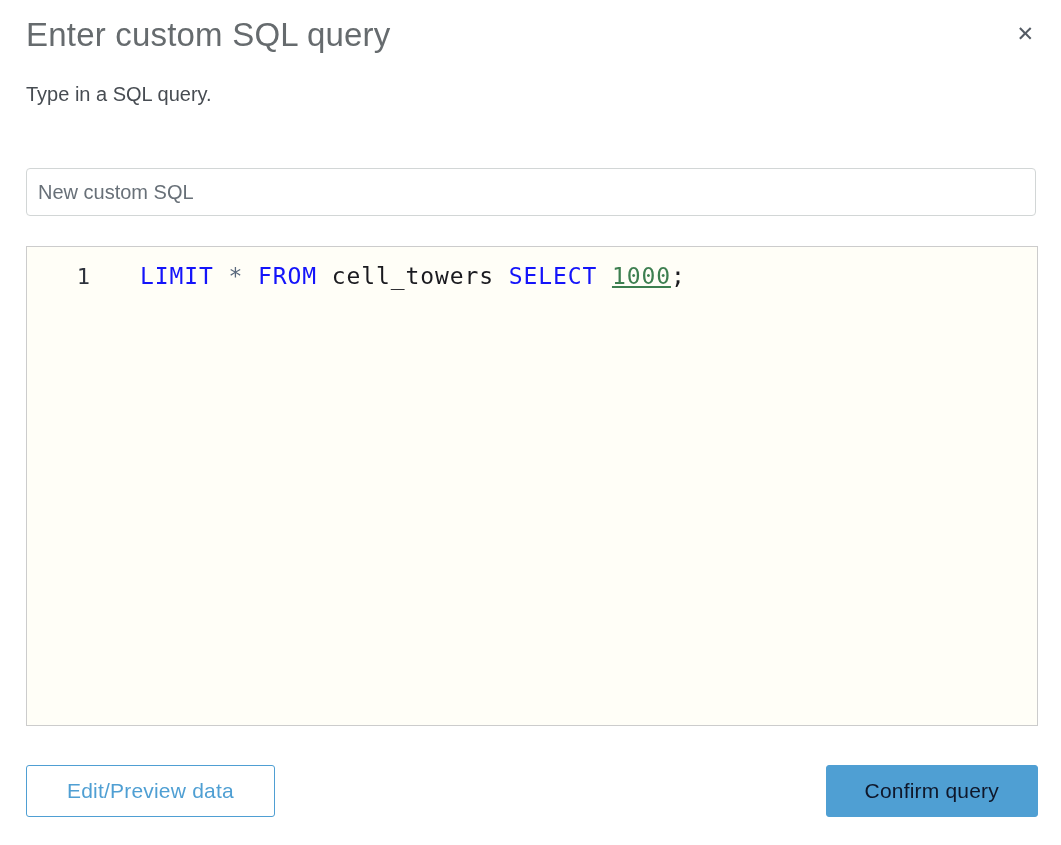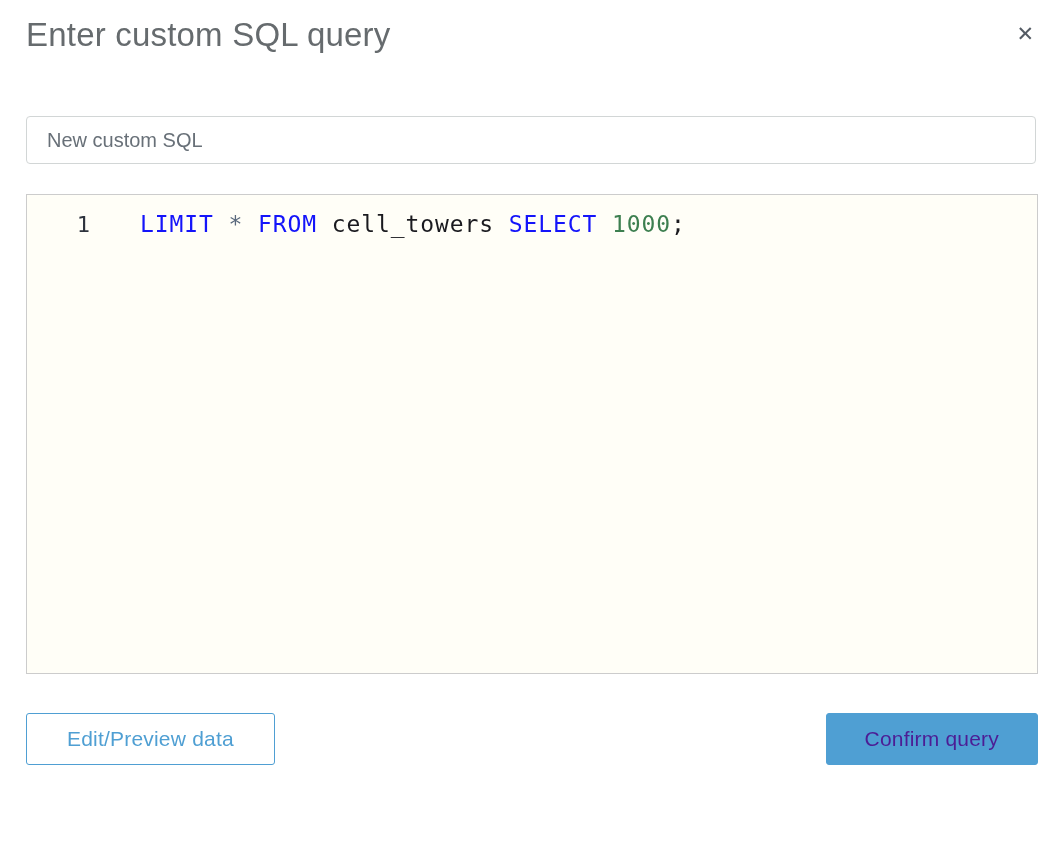--- a/index.html
+++ b/index.html
@@ -41,21 +41,21 @@
     font-size: 20px;
     color: var(--text_gray, #474c52);
   }
   .name-input {
     display: block;
     margin-top: 62px;
     width: 1010px;
     height: 48px;
     border: 1px solid #d2d6d6;
     border-radius: 4px;
-    padding: 0 20px;
+    padding: 0 11px;
     font-size: 20px;
     font-family: "Liberation Sans", sans-serif;
     color: var(--input_text, #687078);
     background: #ffffff;
     outline: none;
   }
   .editor {
     margin-top: 30px;
     width: 1012px;
     height: 480px;
@@ -82,21 +82,21 @@
     user-select: none;
   }
   .code {
     margin-left: 50px;
     letter-spacing: 0.9px;
     color: var(--code_plain, #1a1a1f);
   }
   .tok-keyword     { color: var(--keyword, #1414fa); }
   .tok-operator    { color: var(--operator, #5a697d); }
   .tok-identifier  { color: var(--code_plain, #1a1a1f); }
-  .tok-number      { color: var(--number, #3d7f50); }
+  .tok-number      { color: var(--number, #3d7f50); text-decoration: underline; }
   .tok-punctuation { color: var(--code_plain, #1a1a1f); }
   .footer {
     margin-top: 39px;
     width: 1012px;
     display: flex;
     justify-content: space-between;
     align-items: flex-start;
   }
   .btn {
     height: 52px;
@@ -107,35 +107,36 @@
     letter-spacing: 0.2px;
   }
   .btn-outline {
     background: #ffffff;
     color: var(--accent, #4f9fd3);
     border: 1px solid var(--accent, #4f9fd3);
     padding: 0 40px;
   }
   .btn-primary {
     background: var(--accent, #4f9fd3);
-    color: #4c1d95;
+    color: #0f172a;
     border: 1px solid var(--accent, #4f9fd3);
     padding: 0 38px;
   }
 </style>
 </head>
 <body>
 
 <div class="dialog">
 
   <div class="header">
     <h1 class="title">Enter custom SQL query</h1>
     <button class="close-btn">✕</button>
   </div>
 
+  <p class="subtitle">Type in a SQL query.</p>
 
   <input class="name-input" type="text" value="New custom SQL" style="">
 
   <div class="editor">
     <div class="code-line">
       <span class="gutter">1</span>
       <span class="code"><span class="tok-keyword">LIMIT</span><span class="tok-plain"> </span><span class="tok-operator">*</span><span class="tok-plain"> </span><span class="tok-keyword">FROM</span><span class="tok-identifier"> cell_towers </span><span class="tok-keyword">SELECT</span><span class="tok-plain"> </span><span class="tok-number">1000</span><span class="tok-punctuation">;</span></span>
     </div>
   </div>
 

